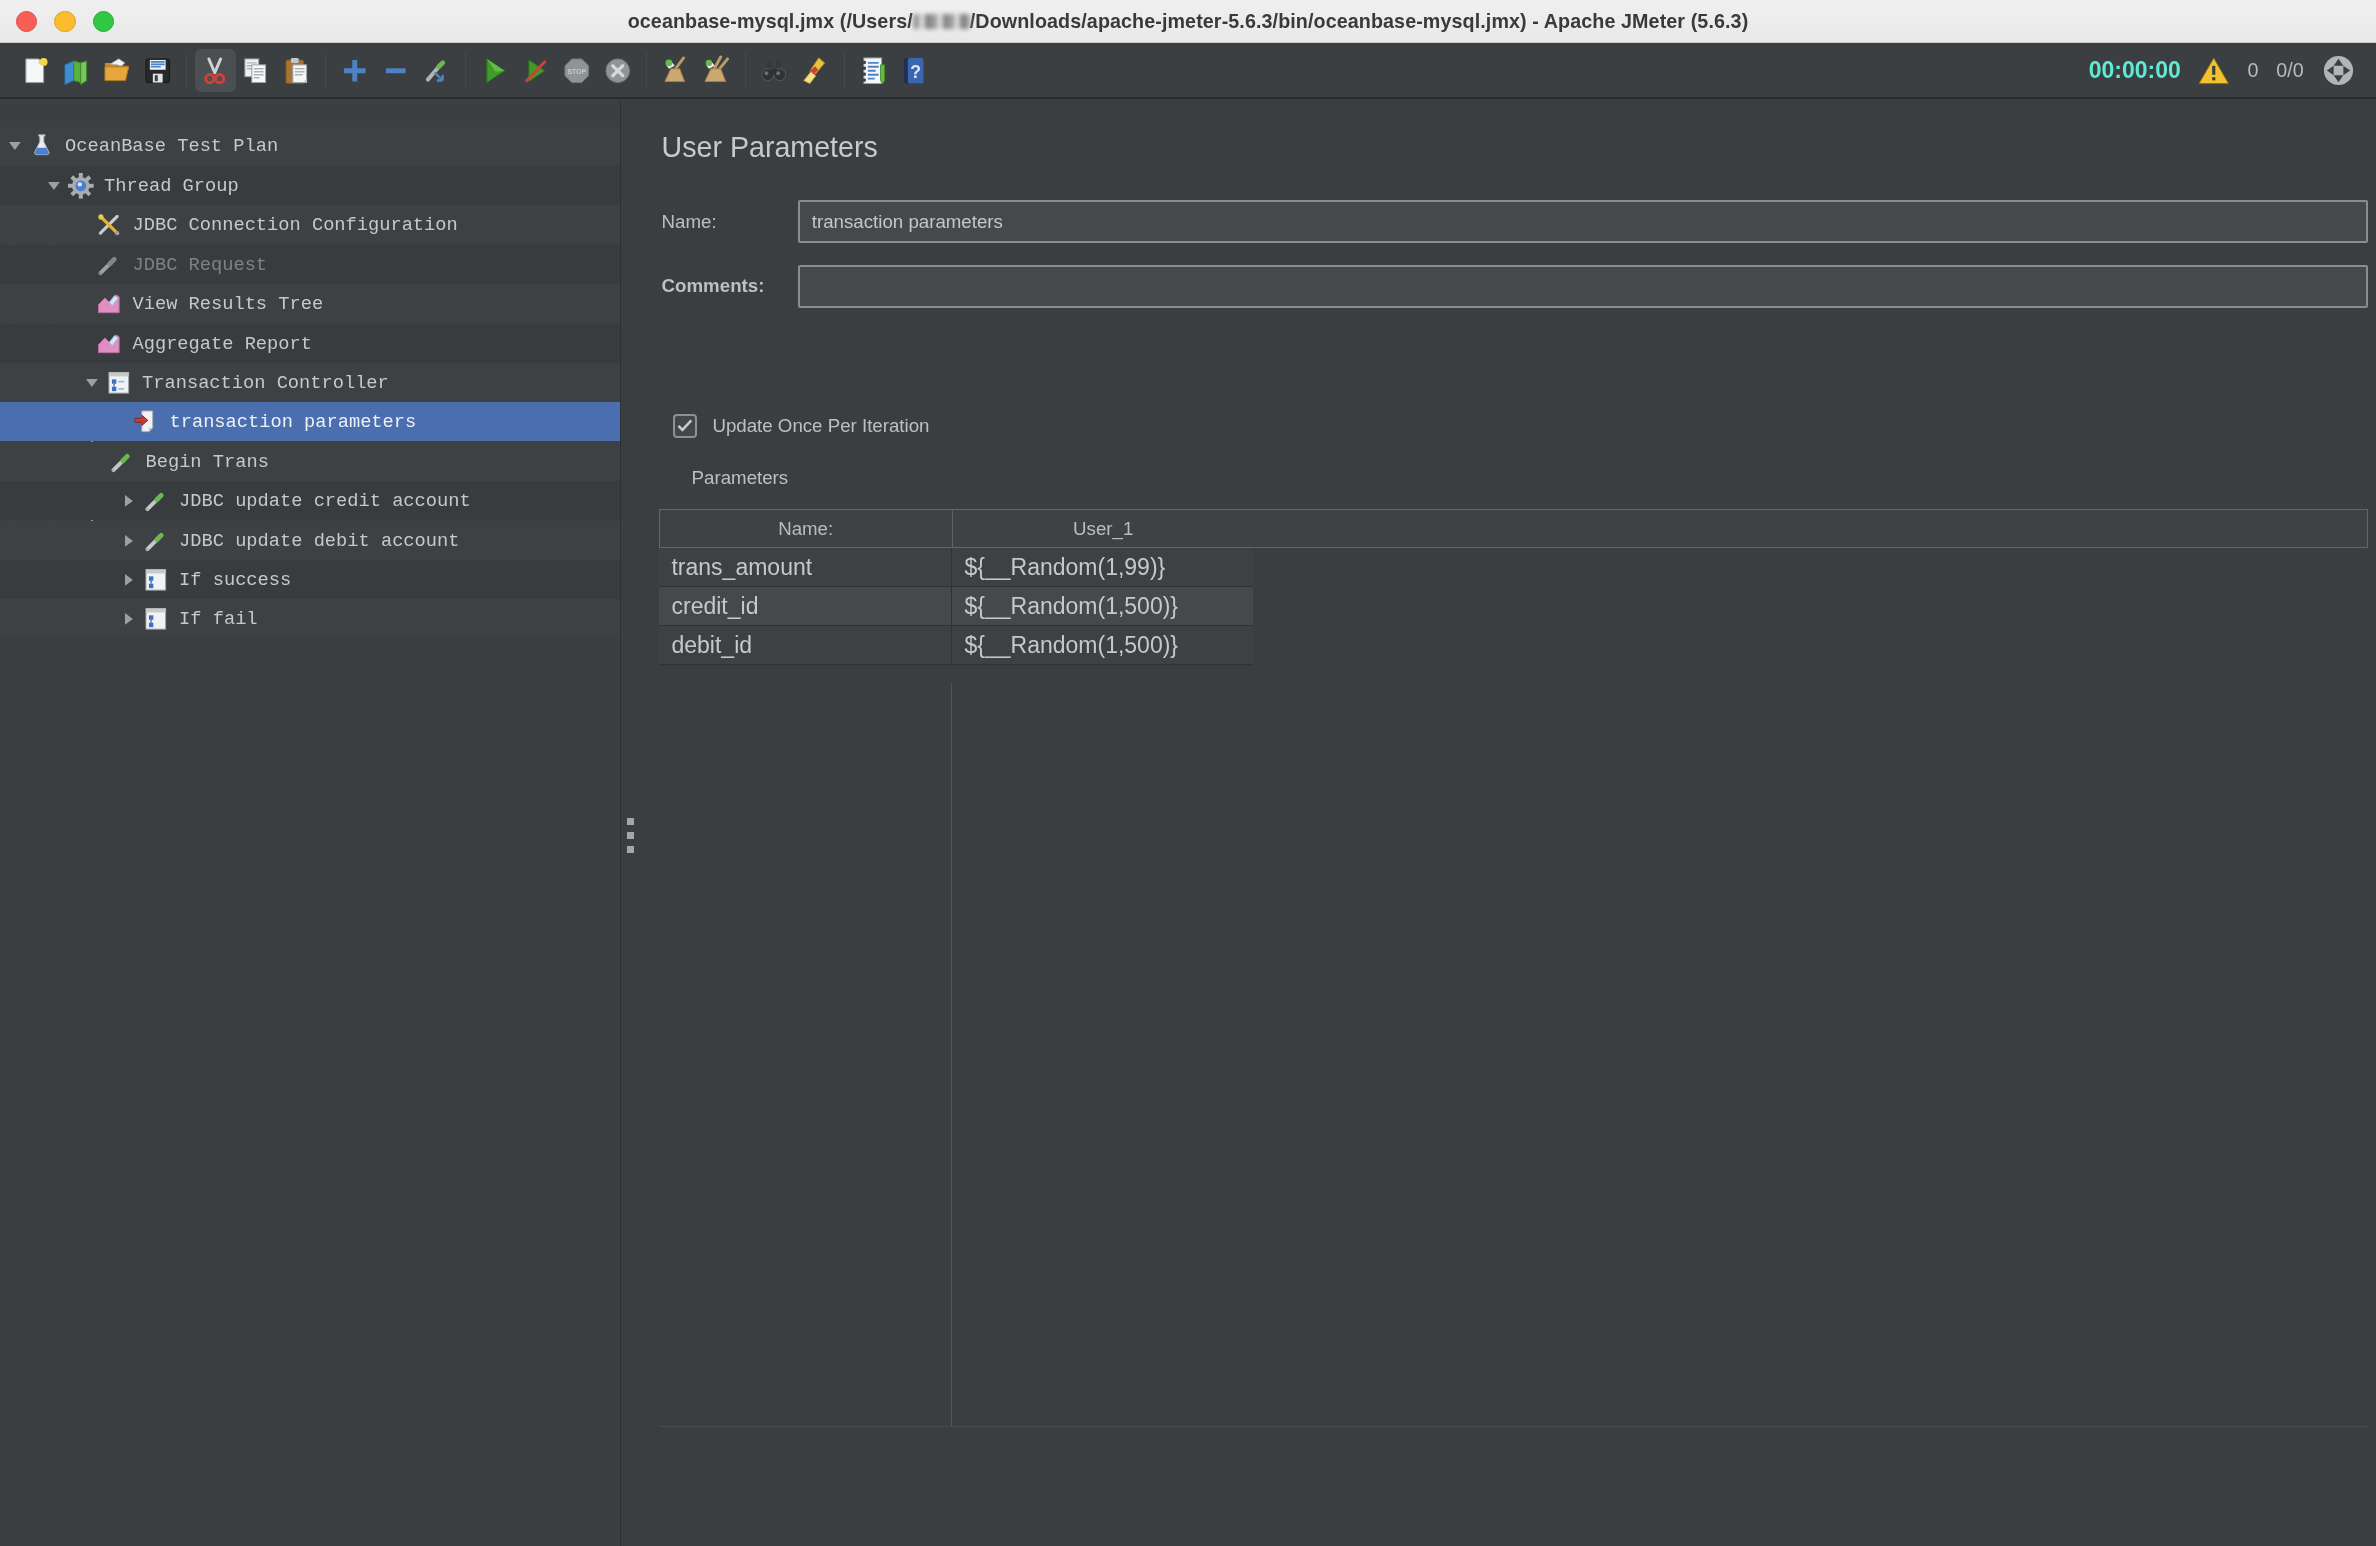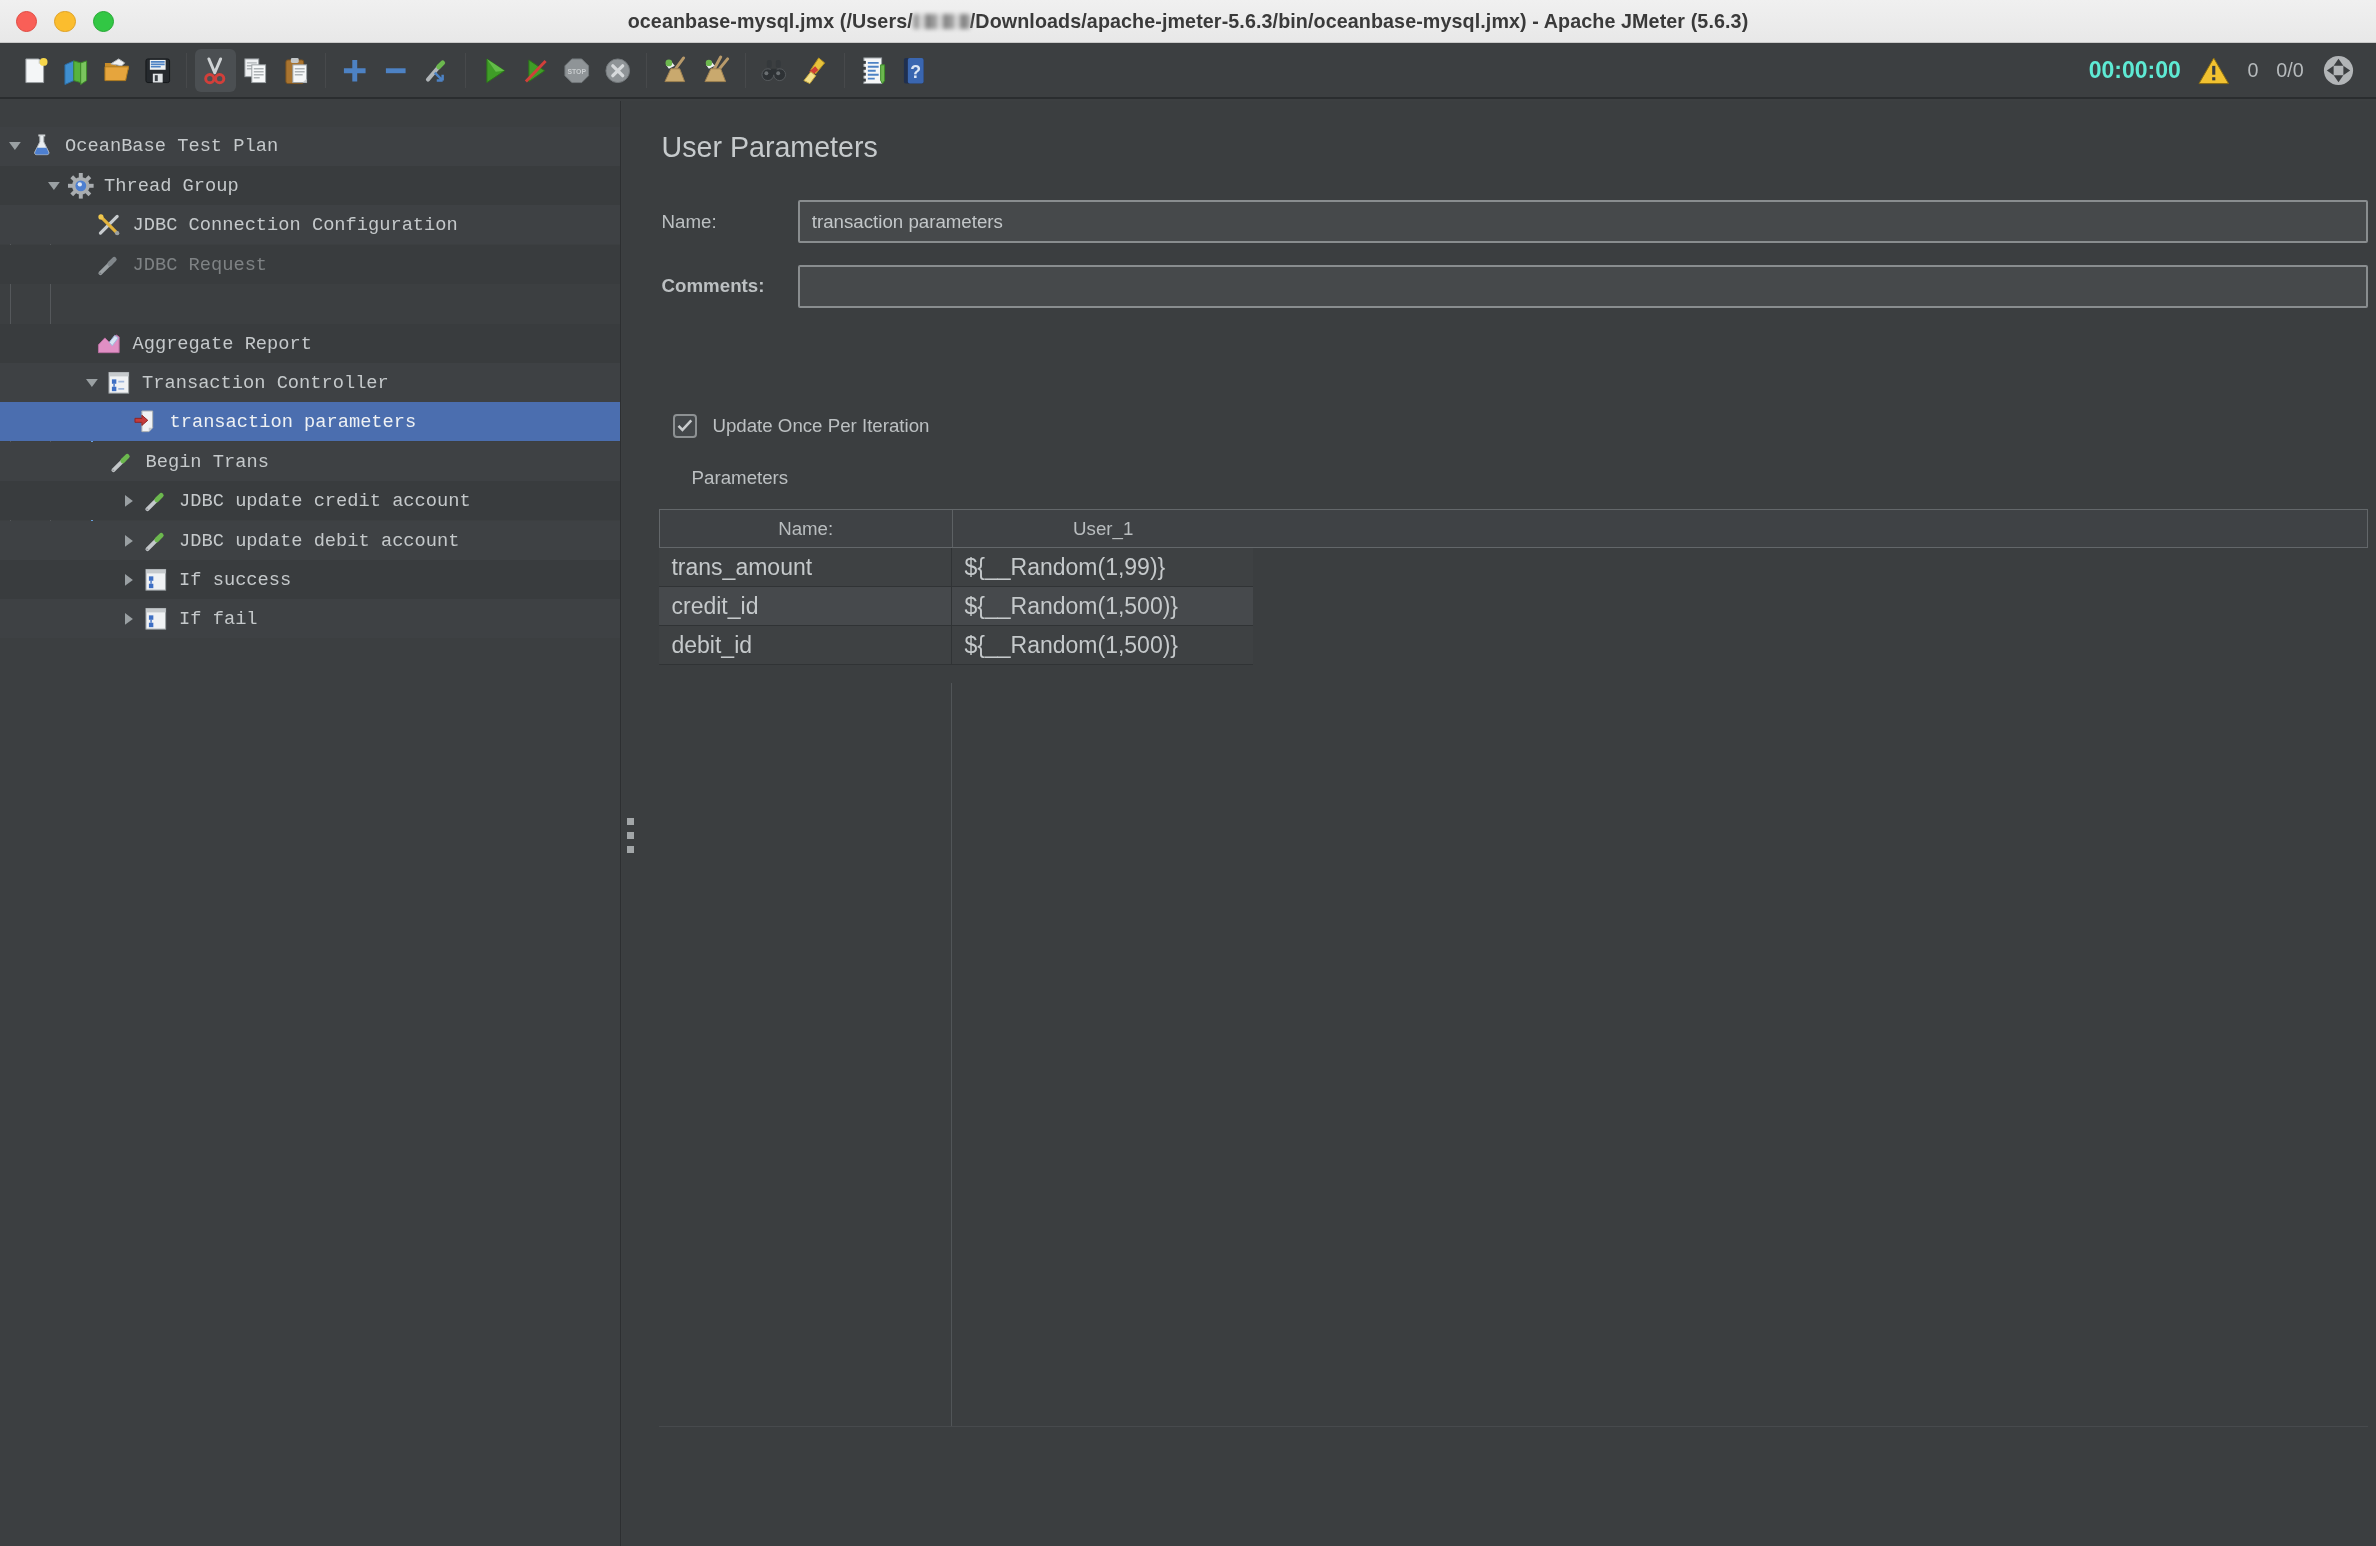--- a/index.html
+++ b/index.html
@@ -365,20 +365,29 @@
       <span class="ticon">
           <svg width="25.6" height="25.6" viewBox="0 0 26 26">
             <path d="M4.5 21.5L15 11" stroke="#9aa0a3" stroke-width="4" stroke-linecap="round"></path>
             <path d="M14 12l4.5-4.5" stroke="#80868a" stroke-width="5" stroke-linecap="round"></path>
             <path d="M3.2 22.8l2.4-.7-1.7-1.7z" fill="#73787b"></path>
           </svg>
         </span>
       <span class="tlabel">JDBC Request</span>
     </div>
 
+    <div class="trow stripe-a" style="top:183px; padding-left:95px;">
+      <span class="ticon">
+          <svg width="25.6" height="25.6" viewBox="0 0 26 26">
+            <path d="M2.5 22V14l6.5-7 5 5 6.5-8 3 2v16z" fill="#e08fc4" stroke="#b86fa0"></path>
+            <path d="M13.5 11.5l5.5-7 3.5 2.5-6 8z" fill="#d6e4f2" stroke="#9fb7dd"></path>
+          </svg>
+        </span>
+      <span class="tlabel">View Results Tree</span>
+    </div>
 
     <div class="trow stripe-b" style="top:223px; padding-left:95px;">
       <span class="ticon">
           <svg width="25.6" height="25.6" viewBox="0 0 26 26">
             <path d="M2.5 22V14l6.5-7 5 5 6.5-8 3 2v16z" fill="#e08fc4" stroke="#b86fa0"></path>
             <path d="M13.5 11.5l5.5-7 3.5 2.5-6 8z" fill="#d6e4f2" stroke="#9fb7dd"></path>
           </svg>
         </span>
       <span class="tlabel">Aggregate Report</span>
     </div>

